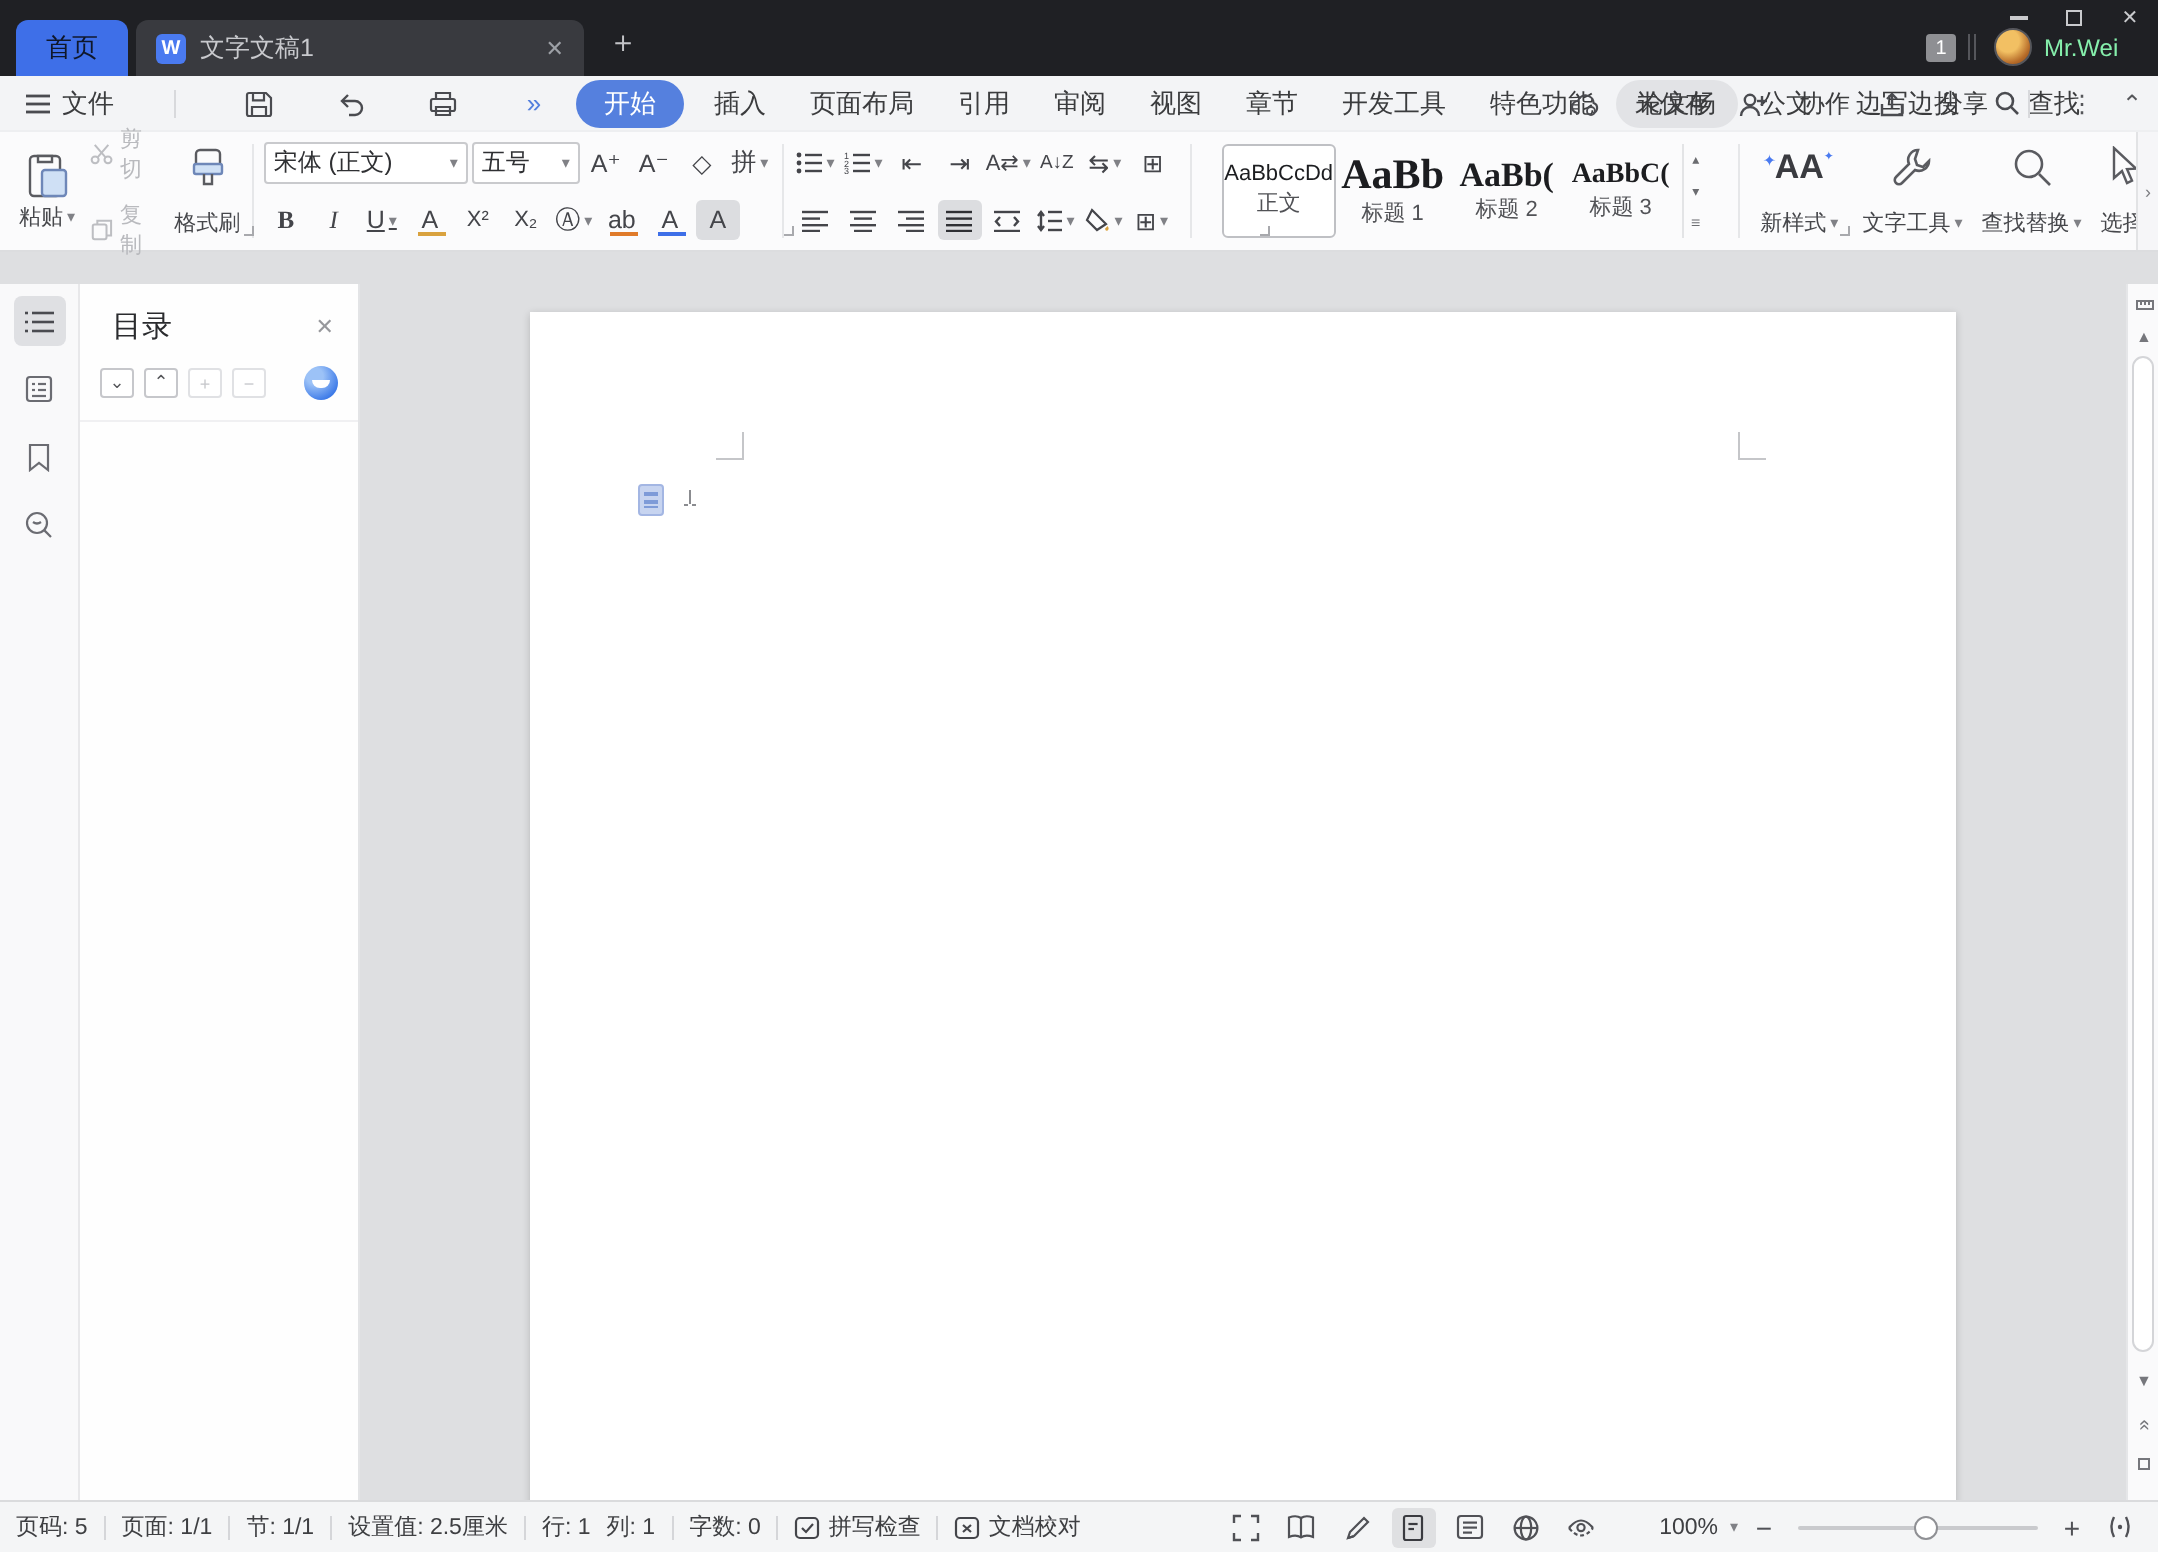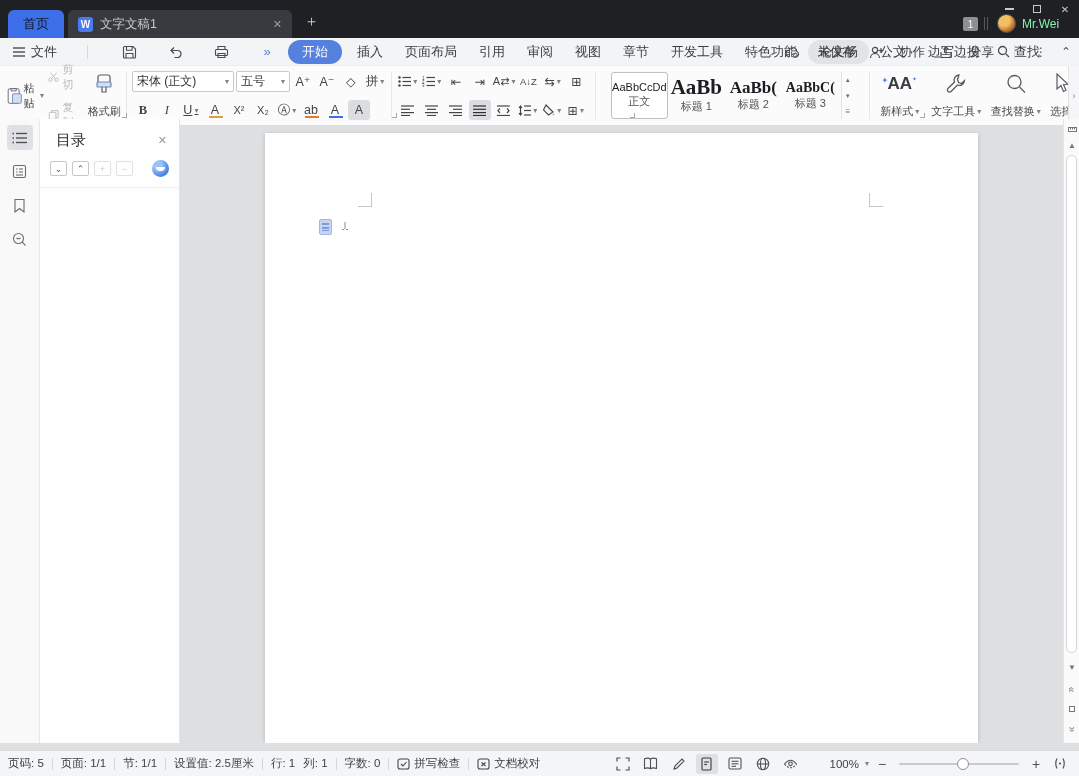--- a/index.html
+++ b/index.html
@@ -51,21 +51,21 @@
   .mb-right{position:absolute;right:8px;top:0;height:28px;display:flex;align-items:center;gap:14px;font-size:12.5px}
   .mb-right .it{display:flex;align-items:center;gap:16px}
   .mb-right .i-dots,.mb-right .i-caret{color:#55565A;font-size:12px}
 
   
   #ribbon{position:absolute;left:0;top:66px;width:1079px;height:60px;background:#FBFBFC;border-bottom:1px solid #DCDDDF}
   .rb{display:flex;height:100%;padding:4px 2px 4px 6px}
   .gsep{width:1px;background:#E6E7E9;margin:2px 3px;align-self:stretch}
   .lblrow{font-size:11px;color:#46474B;display:flex;align-items:center;justify-content:center}
   .paste{display:flex;gap:4px}
-  .paste-big{display:flex;flex-direction:row;align-items:center;justify-content:center;width:38px;padding:2px 0}
+  .paste-big{display:flex;flex-direction:column;align-items:center;justify-content:center;width:38px;padding:2px 0}
   .cutcopy{display:flex;flex-direction:column;justify-content:center;gap:8px;font-size:11px;color:#B9BABE}
   .cutcopy .it{display:flex;align-items:center;gap:3px}
   .fmtp{display:flex;flex-direction:column;align-items:center;justify-content:space-between;width:42px;padding:2px 0}
   .tworow{display:flex;flex-direction:column;justify-content:space-between;padding:1px 2px}
   .row{display:flex;align-items:center;gap:2px}
   .combo{height:21px;background:#fff;border:1px solid #C9CACD;border-radius:2px;font-size:12px;color:#2f3033;
          display:flex;align-items:center;padding:0 4px;justify-content:space-between}
   .ib{min-width:22px;height:20px;border-radius:3px;display:flex;align-items:center;justify-content:center;
       font-size:12.5px;color:#44454A}
   .ib.on{background:#DCDDE0}
@@ -81,21 +81,21 @@
   .sprev{color:#1c1d20;line-height:1}
   .sname{font-size:11px;color:#515256}
   .sscroll{width:13px;display:flex;flex-direction:column;border-left:1px solid #E3E4E6;margin-left:2px}
   .sscroll div{flex:1;display:flex;align-items:center;justify-content:center;font-size:7px;color:#6B6C70}
   .bigtool{display:flex;flex-direction:column;align-items:center;justify-content:space-between;padding:3px 0 2px;width:64px}
   .corner{position:absolute;width:5px;height:5px;border-right:1px solid #A8A9AD;border-bottom:1px solid #A8A9AD;bottom:7px}
   .rstrip{position:absolute;right:0;top:0;bottom:0;width:11px;border-left:1px solid #E2E3E5;display:flex;
           align-items:center;justify-content:center;color:#7B7C80;font-size:9px;background:#F6F6F8}
 
   
-  #main{position:absolute;left:0;top:119px;width:1079px;height:624px}
+  #main{position:absolute;left:0;top:142px;width:1079px;height:624px}
   #rail{position:absolute;left:0;top:0;width:40px;height:624px;background:#F9F9FA;border-right:1px solid #E8E8EA;
         display:flex;flex-direction:column;align-items:center;padding-top:6px;gap:9px}
   .railbtn{width:26px;height:25px;border-radius:4px;display:flex;align-items:center;justify-content:center}
   .railbtn.on{background:#DFE0E3}
   #tocpanel{position:absolute;left:40px;top:0;width:140px;height:624px;background:#FEFEFE;border-right:1px solid #E3E4E6}
   .toc-head{display:flex;align-items:center;padding:12px 12px 0 16px;font-size:15px;color:#2A2B2E;font-weight:500}
   .toc-head .i-close{margin-left:auto;color:#97989C;font-size:11px;font-weight:400}
   .toc-btns{display:flex;align-items:center;gap:5px;padding:10px 10px 8px 10px}
   .tbtn{width:17px;height:15px;border:1px solid #C6C7CB;border-radius:2px;font-size:9px;color:#55565A;
         display:flex;align-items:center;justify-content:center;background:#fff}

